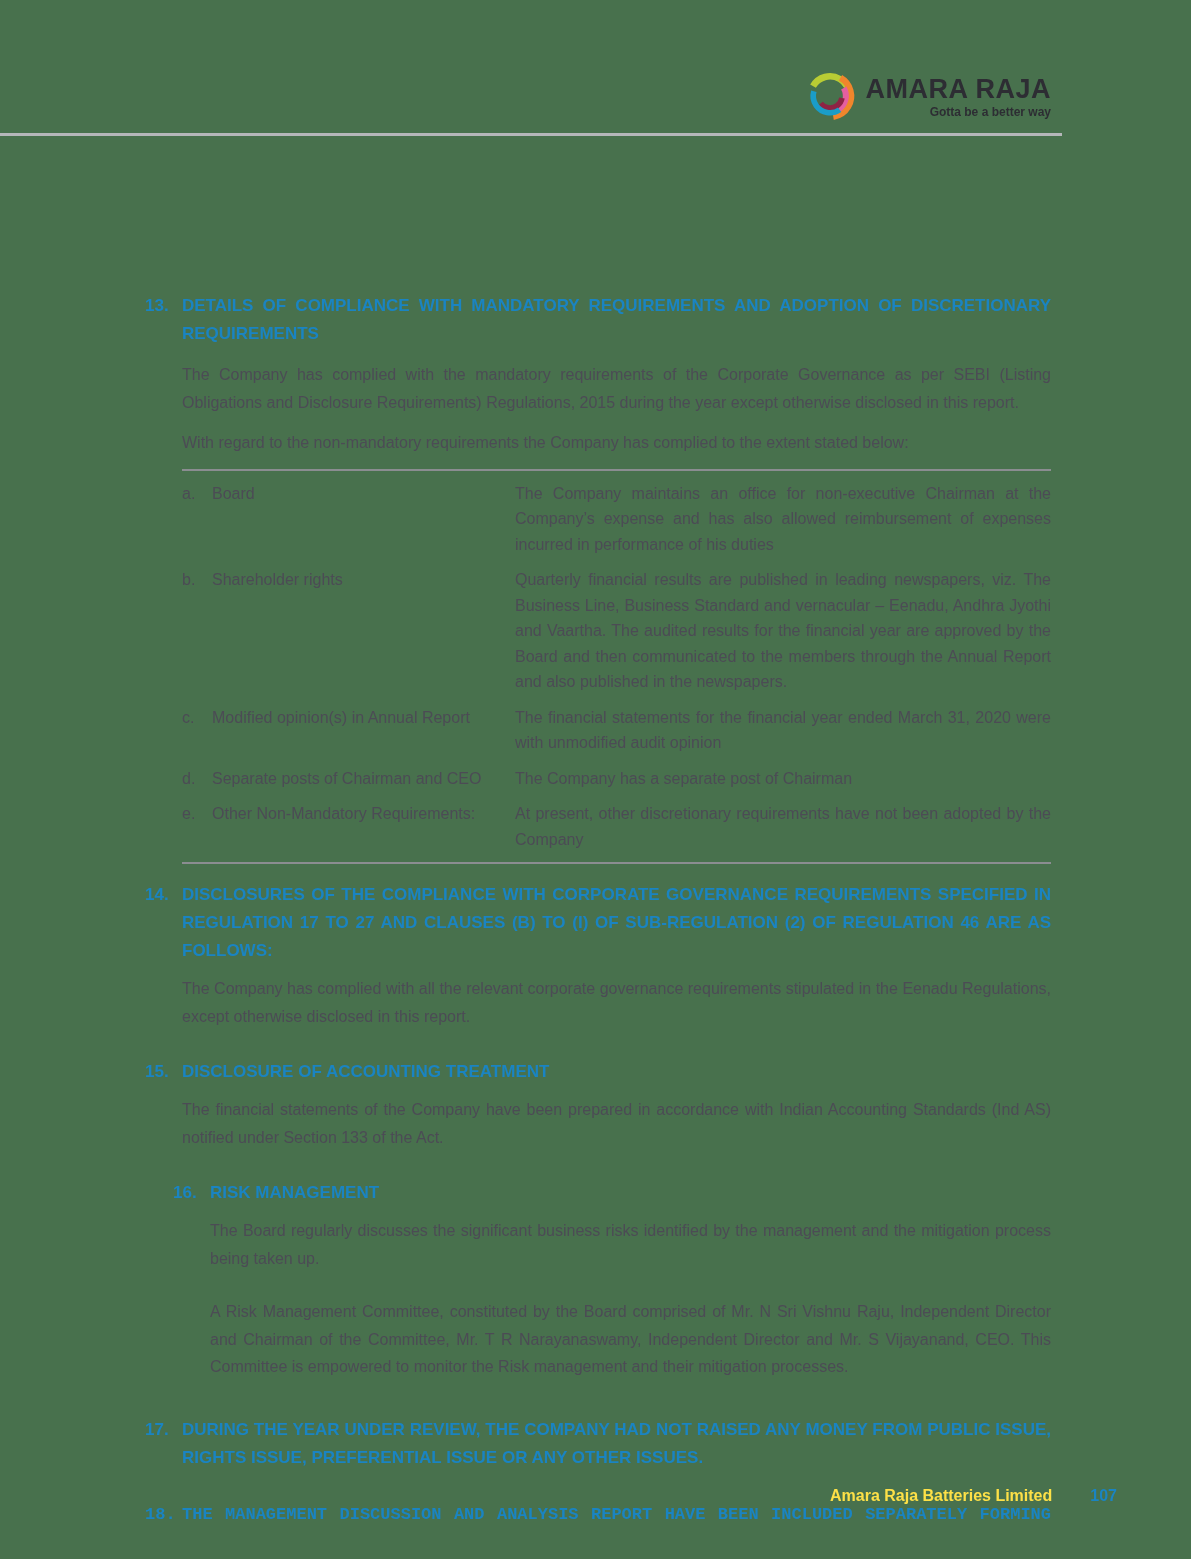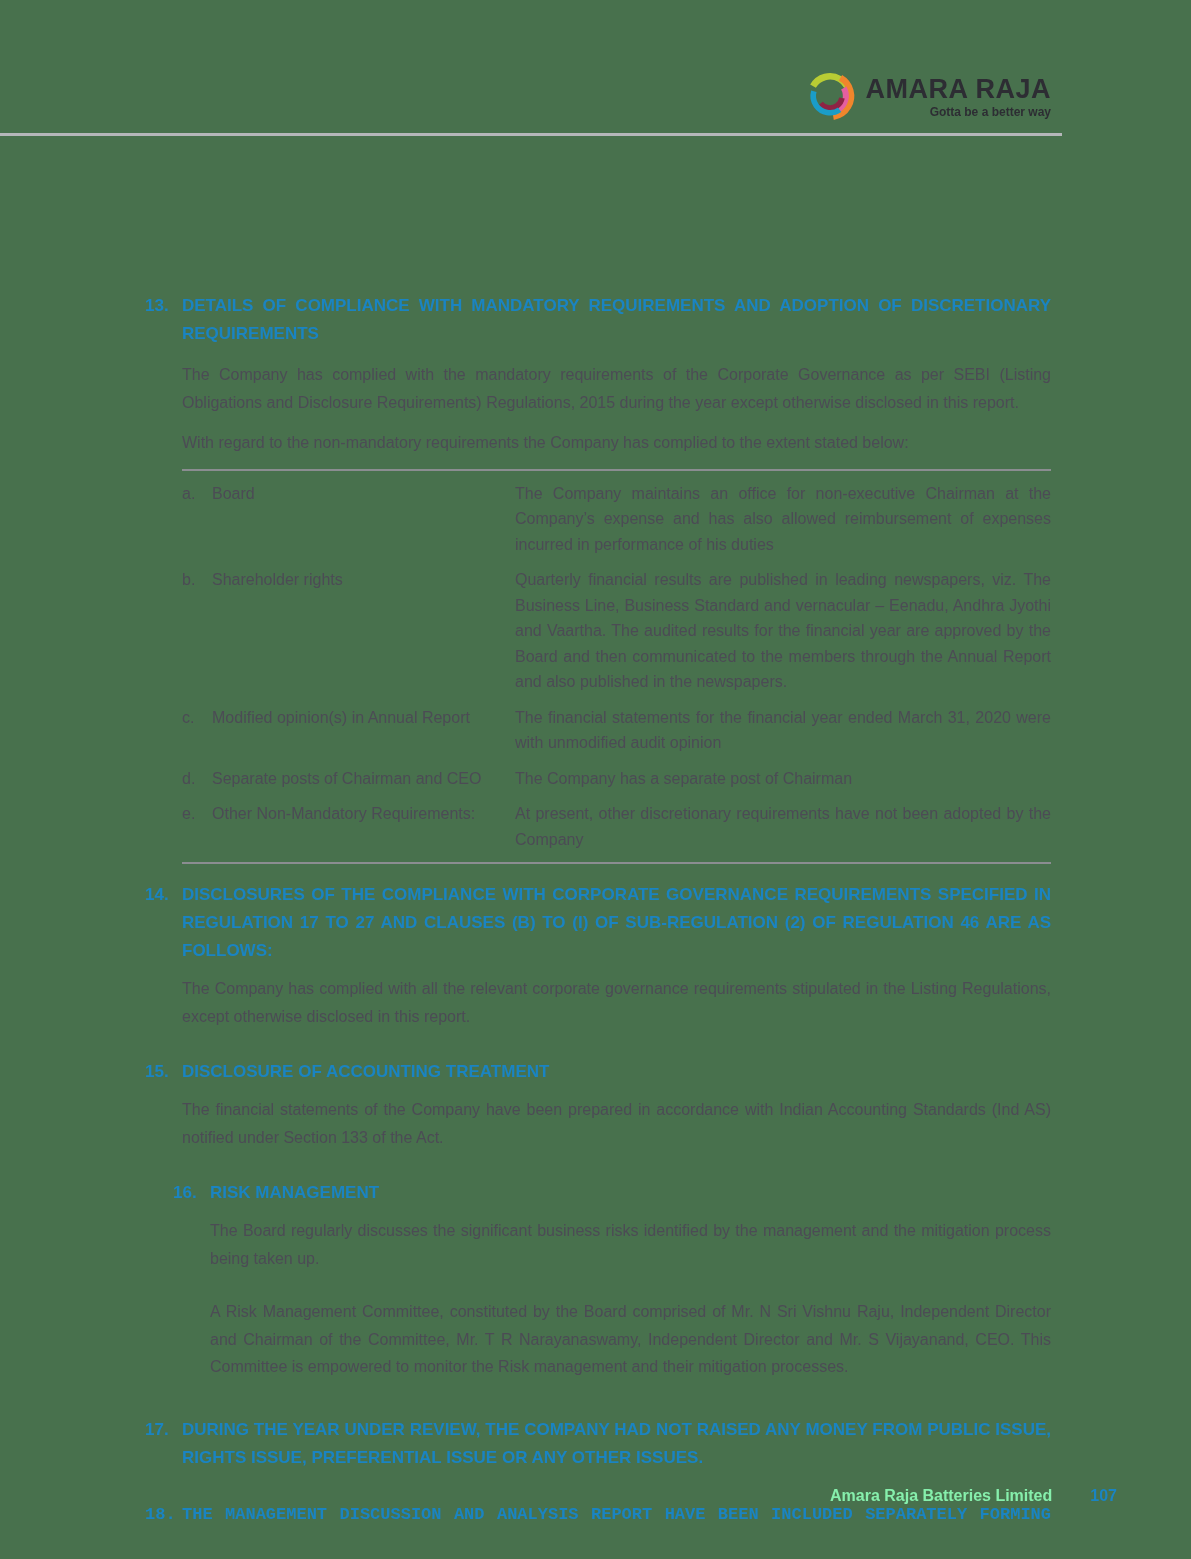--- a/index.html
+++ b/index.html
@@ -124,21 +124,21 @@
     position: absolute;
     top: 1487px;
     right: 74px;
     display: flex;
     align-items: baseline;
     gap: 38px;
   }
   .footer-company {
     font-size: 16px;
     font-weight: bold;
-    color: #86efac;
+    color: #fde047;
   }
   .footer-page {
     font-size: 16px;
     font-weight: bold;
     color: #1a84c2;
   }
 </style>
 </head>
 <body>
 
@@ -197,21 +197,21 @@
             <div class="nm-value">At present, other discretionary requirements have not been adopted by the Company</div>
           </div>
         </div>
       </div>
     </div>
 
     <div class="section sec-14">
       <div class="sec-num">14.</div>
       <div class="sec-body">
         <div class="sec-heading">DISCLOSURES OF THE COMPLIANCE WITH CORPORATE GOVERNANCE REQUIREMENTS SPECIFIED IN REGULATION 17 TO 27 AND CLAUSES (B) TO (I) OF SUB-REGULATION (2) OF REGULATION 46 ARE AS FOLLOWS:</div>
-        <p class="para">The Company has complied with all the relevant corporate governance requirements stipulated in the Listing Regulations, except otherwise disclosed in this report.</p>
+        <p class="para">The Company has complied with all the relevant corporate governance requirements stipulated in the Eenadu Regulations, except otherwise disclosed in this report.</p>
       </div>
     </div>
 
     <div class="section sec-15">
       <div class="sec-num">15.</div>
       <div class="sec-body">
         <div class="sec-heading">DISCLOSURE OF ACCOUNTING TREATMENT</div>
         <p class="para">The financial statements of the Company have been prepared in accordance with Indian Accounting Standards (Ind AS) notified under Section 133 of the Act.</p>
       </div>
     </div>

